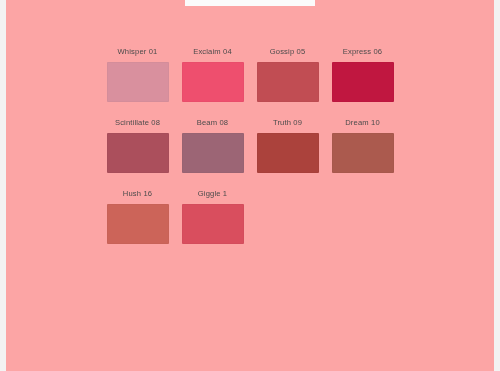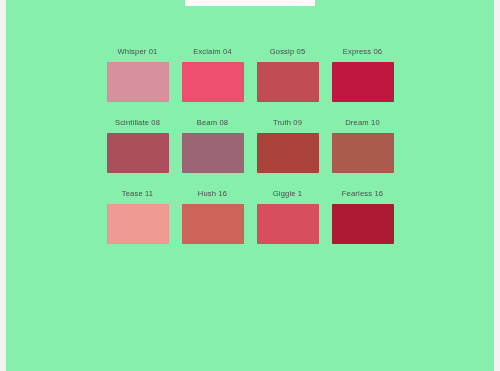--- a/index.html
+++ b/index.html
@@ -11,21 +11,21 @@
     width: 500px;
     height: 371px;
     background: #ffffff;
     font-family: "Liberation Sans", sans-serif;
     overflow: hidden;
   }
   #canvas {
     position: relative;
     width: 500px;
     height: 371px;
-    background: #86efac;
+    background: #fca5a5;
     box-sizing: border-box;
   }
   .edge-band {
     position: absolute;
     top: 0;
     width: 6px;
     height: 371px;
     background: #f3f3f3;
   }
   .edge-band.left  { left: 0; }
@@ -120,31 +120,23 @@
         </div>
         <div class="swatch-cell">
           <div class="swatch-label">Truth 09</div>
           <div class="swatch-chip" style="background: rgb(171, 66, 60);"></div>
         </div>
         <div class="swatch-cell">
           <div class="swatch-label">Dream 10</div>
           <div class="swatch-chip" style="background: rgb(171, 90, 78);"></div>
         </div>
         <div class="swatch-cell">
-          <div class="swatch-label">Tease 11</div>
-          <div class="swatch-chip" style="background: rgb(239, 154, 146);"></div>
-        </div>
-        <div class="swatch-cell">
           <div class="swatch-label">Hush 16</div>
           <div class="swatch-chip" style="background: rgb(204, 100, 89);"></div>
         </div>
         <div class="swatch-cell">
           <div class="swatch-label">Giggle 1</div>
           <div class="swatch-chip" style="background: rgb(217, 78, 94);"></div>
         </div>
-        <div class="swatch-cell">
-          <div class="swatch-label">Fearless 16</div>
-          <div class="swatch-chip" style="background: rgb(172, 27, 49);"></div>
-        </div>
       </div>
   </div>
 
 </div>
 
 </body></html>

